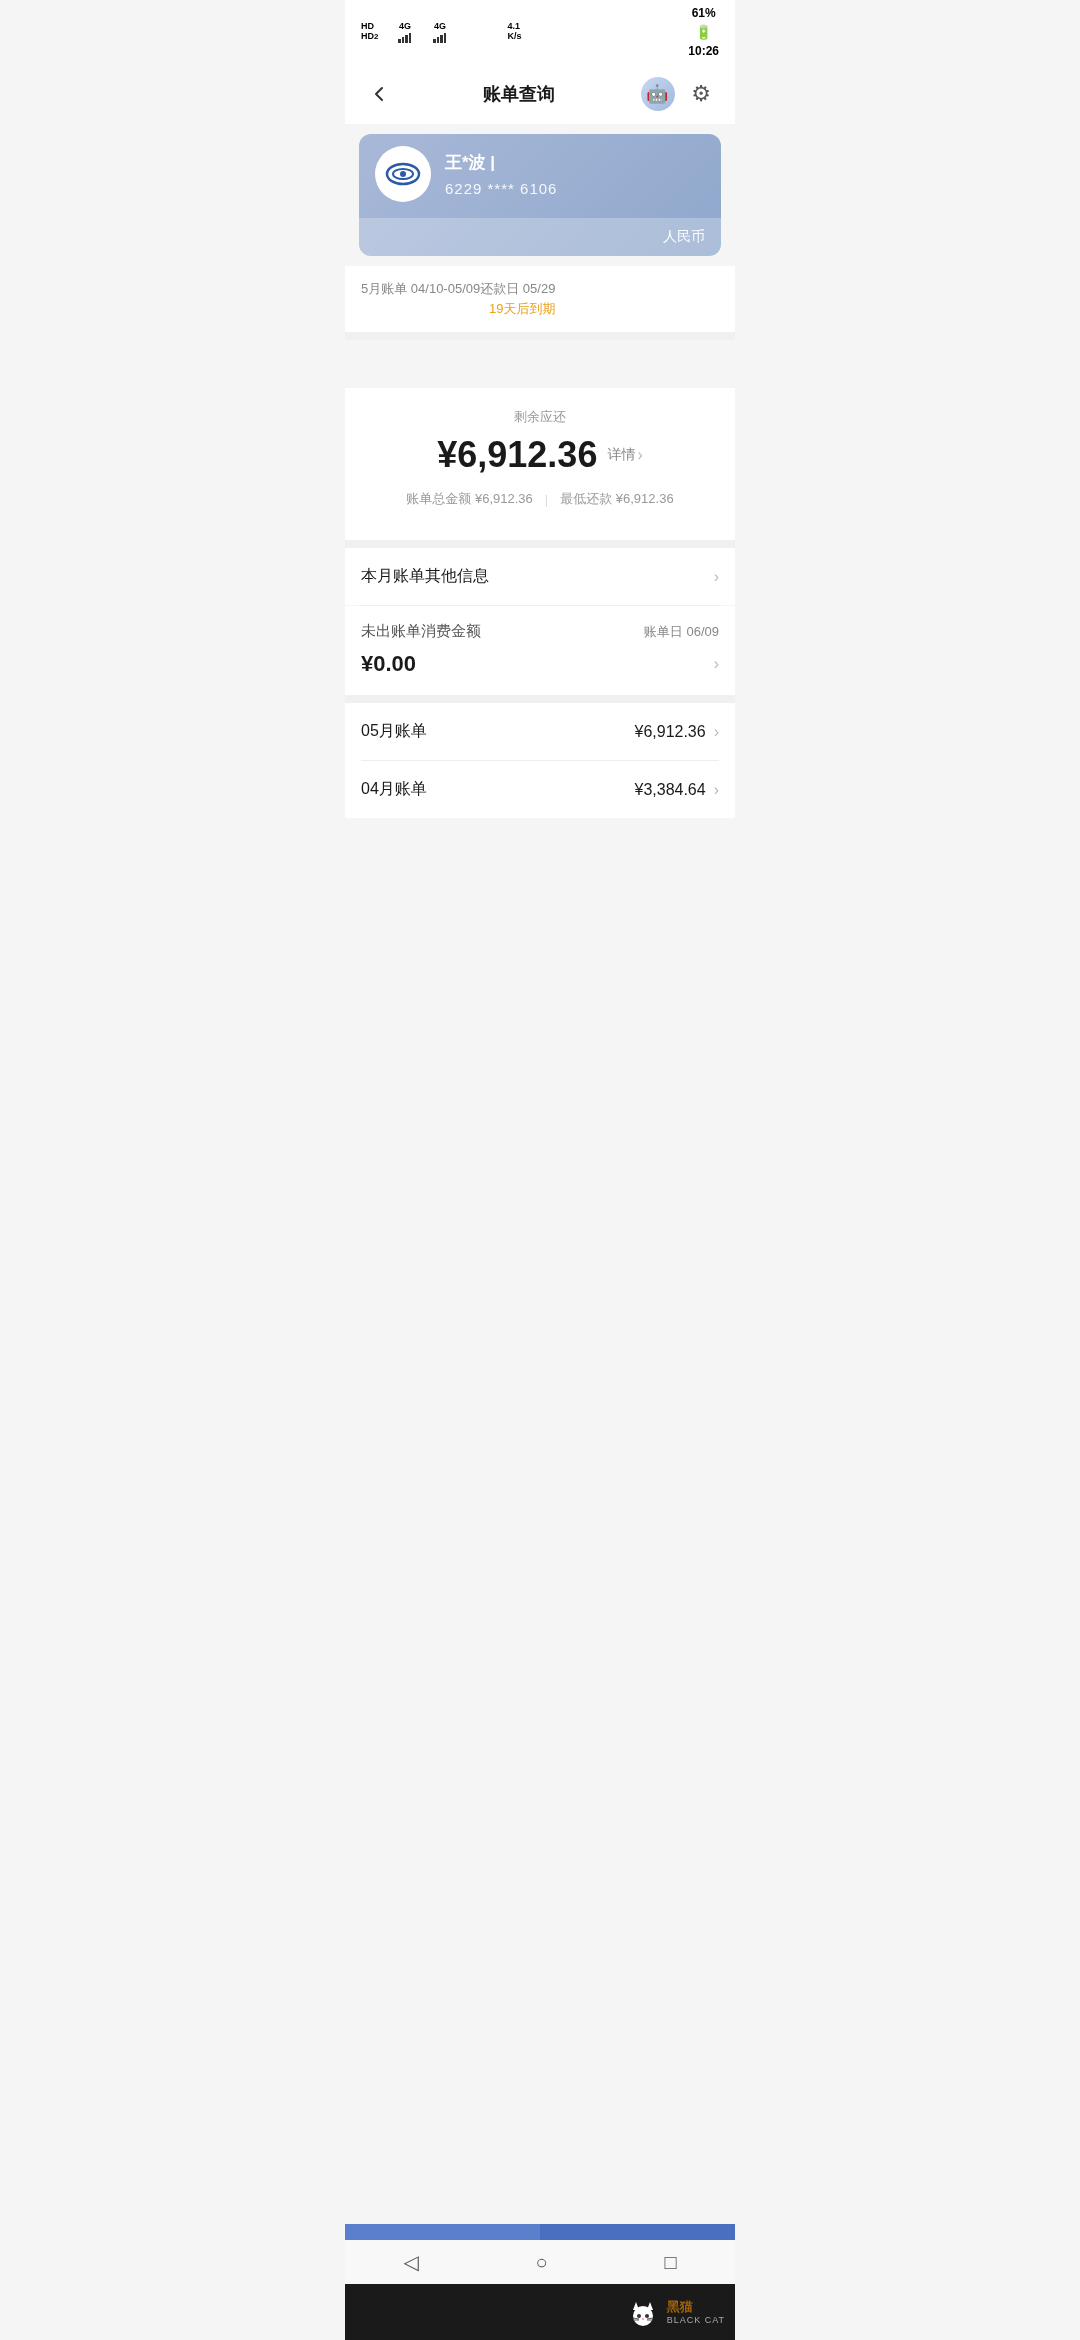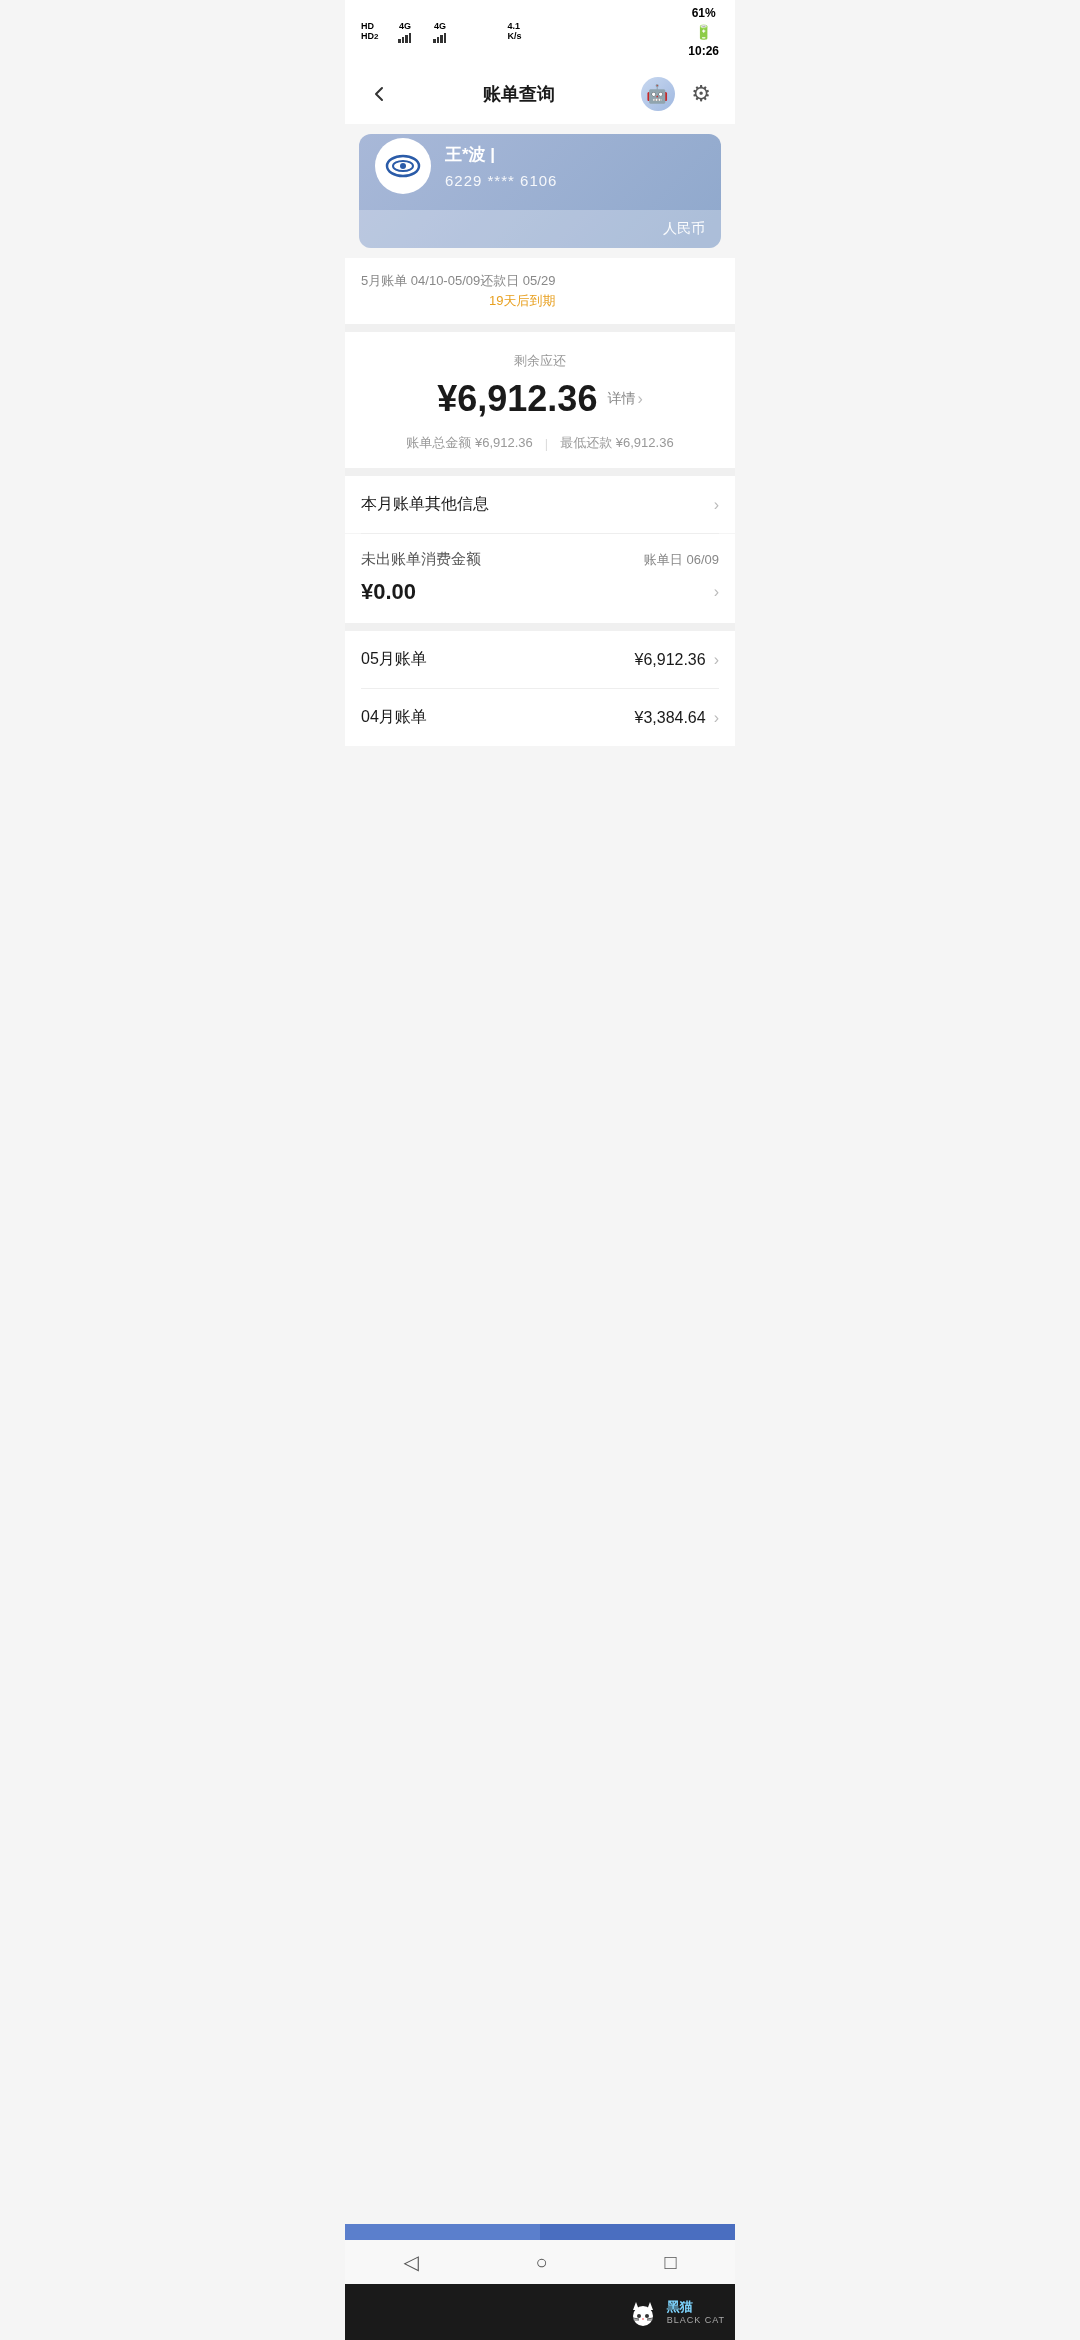--- a/index.html
+++ b/index.html
@@ -93,21 +93,21 @@
     }
 
     .card-section {
       background: linear-gradient(135deg, #a8b8d8 0%, #8fa8cc 100%);
       margin: 10px 14px;
       border-radius: 12px;
       overflow: hidden;
     }
 
     .card-top {
-      padding: 4px 16px 16px;
+      padding: 12px 16px 16px;
       display: flex;
       align-items: center;
       gap: 14px;
     }
 
     .card-logo {
       width: 56px;
       height: 56px;
       background: #fff;
       border-radius: 50%;
@@ -171,22 +171,23 @@
       margin-top: 2px;
     }
 
     .divider {
       height: 8px;
       background: #f0f0f0;
     }
 
     .amount-section {
       background: #fff;
-      padding: 20px 16px 16px;
+      padding: 20px 16px 32px;
       text-align: center;
+      margin-top: 48px;
     }
 
     .amount-label {
       font-size: 13px;
       color: #999;
       margin-bottom: 8px;
     }
 
     .amount-row {
       display: flex;
@@ -568,17 +569,17 @@
 
         <circle cx="18" cy="25" r="1" fill="#f88"></circle>
 
         <line x1="8" y1="24" x2="14" y2="25" stroke="#333" stroke-width="0.8"></line>
         <line x1="8" y1="26" x2="14" y2="26" stroke="#333" stroke-width="0.8"></line>
         <line x1="22" y1="25" x2="28" y2="24" stroke="#333" stroke-width="0.8"></line>
         <line x1="22" y1="26" x2="28" y2="26" stroke="#333" stroke-width="0.8"></line>
       </svg>
     </div>
     <div>
-      <div style="color:#7dd3fc; font-size:13px; font-weight:700; line-height:1.2;">黑猫</div>
+      <div style="color:#a16207; font-size:13px; font-weight:700; line-height:1.2;">黑猫</div>
       <div style="color:#aaa; font-size:9px; letter-spacing:1px;">BLACK CAT</div>
     </div>
   </div>
 </div>
 
 </body></html>

